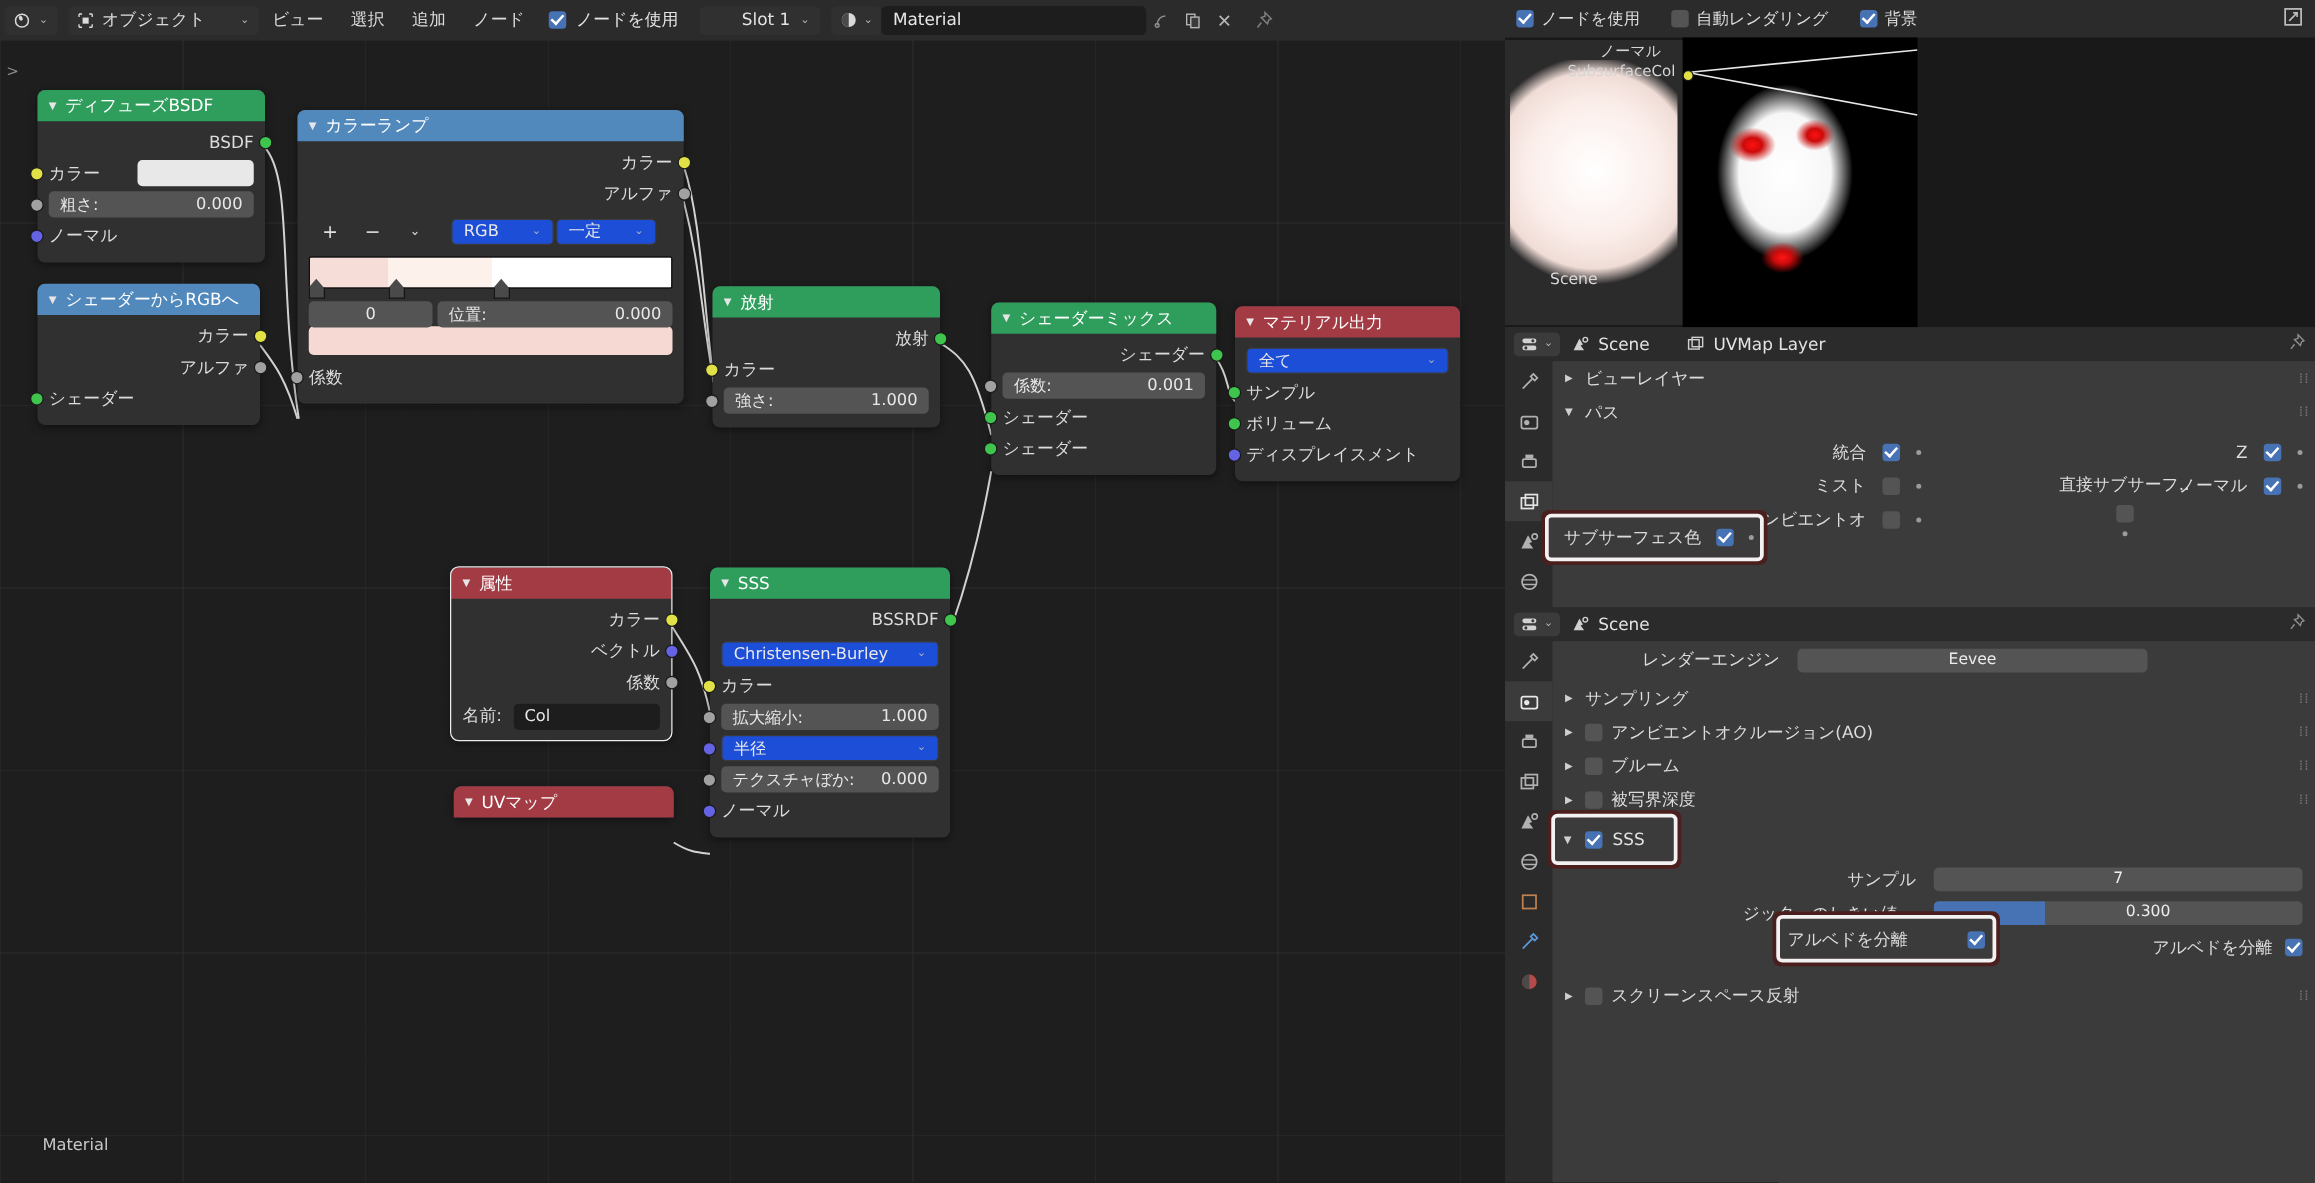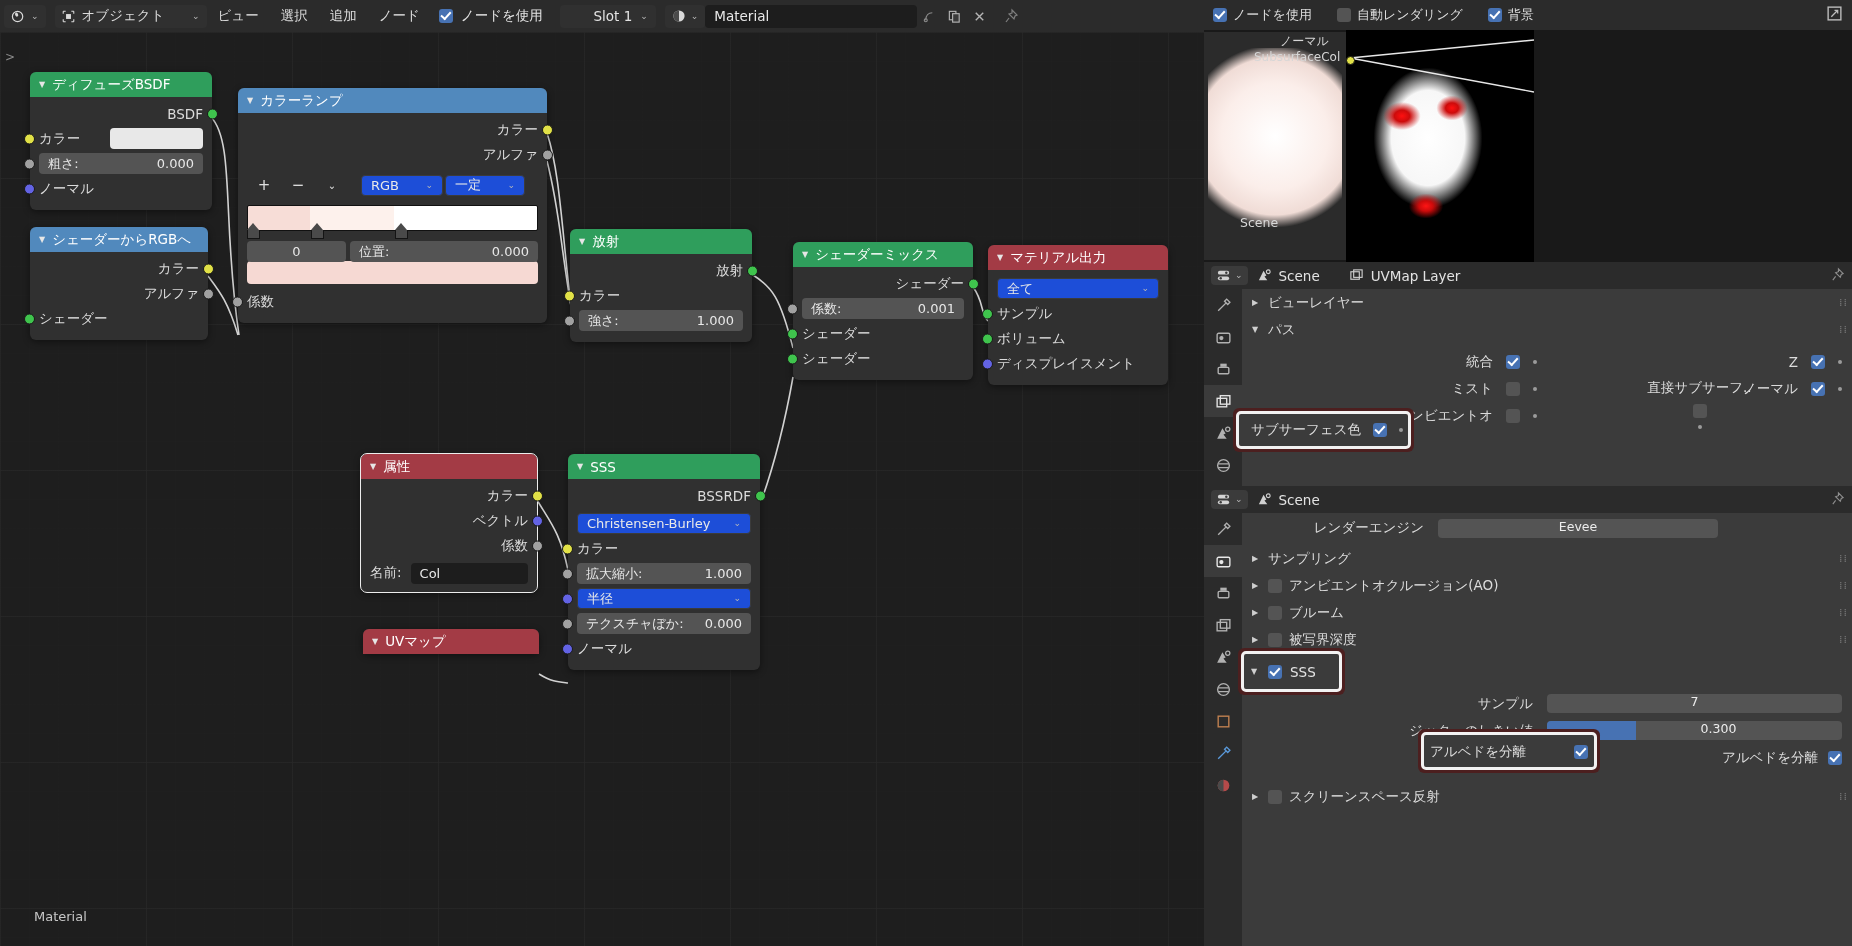--- a/index.html
+++ b/index.html
@@ -781,21 +781,21 @@
         <span>被写界深度</span>
         <span class="dots-r">⁞⁞</span>
       </div>
 
       <div style="height:31px;"></div>
 
       <div class="prow" style="justify-content:flex-end;gap:14px;margin-top:6px;">
         <span style="width:190px;text-align:right;">サンプル</span>
         <span class="slot" style="width:295px;">7</span>
       </div>
-      <div class="prow" style="justify-content:flex-end;gap:14px;">
+      <div class="prow" style="justify-content:flex-end;gap:29px;">
         <span style="width:190px;text-align:right;">ジッターのしきい値</span>
         <span class="slot" style="width:295px;position:relative;overflow:hidden;background:#545454;">
           <span style="position:absolute;left:0;top:0;bottom:0;width:30%;background:#4772b3;"></span>
           <span style="position:relative;z-index:1;margin-left:48px;">0.300</span>
         </span>
       </div>
       <div class="prow" style="justify-content:flex-end;gap:14px;">
         <span style="width:190px;"></span>
         <span style="width:295px;display:flex;align-items:center;gap:10px;">
           <span style="flex:1;text-align:right;">アルベドを分離</span>

